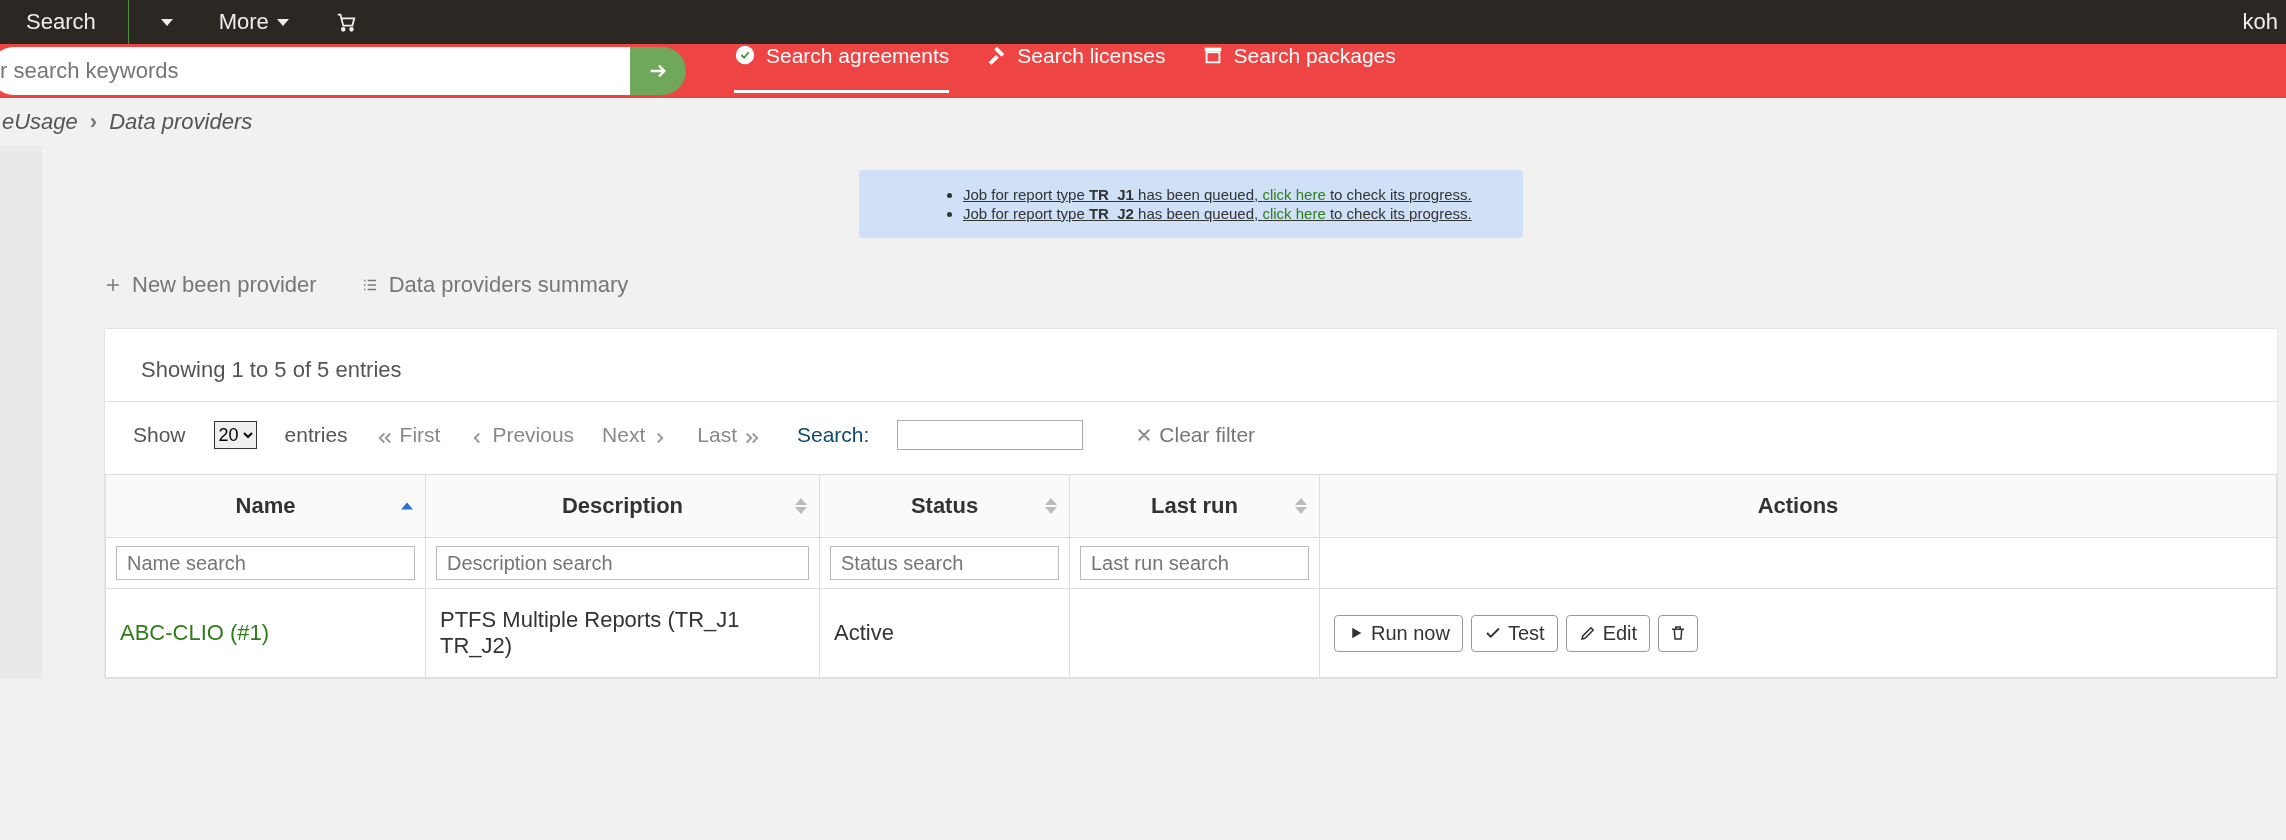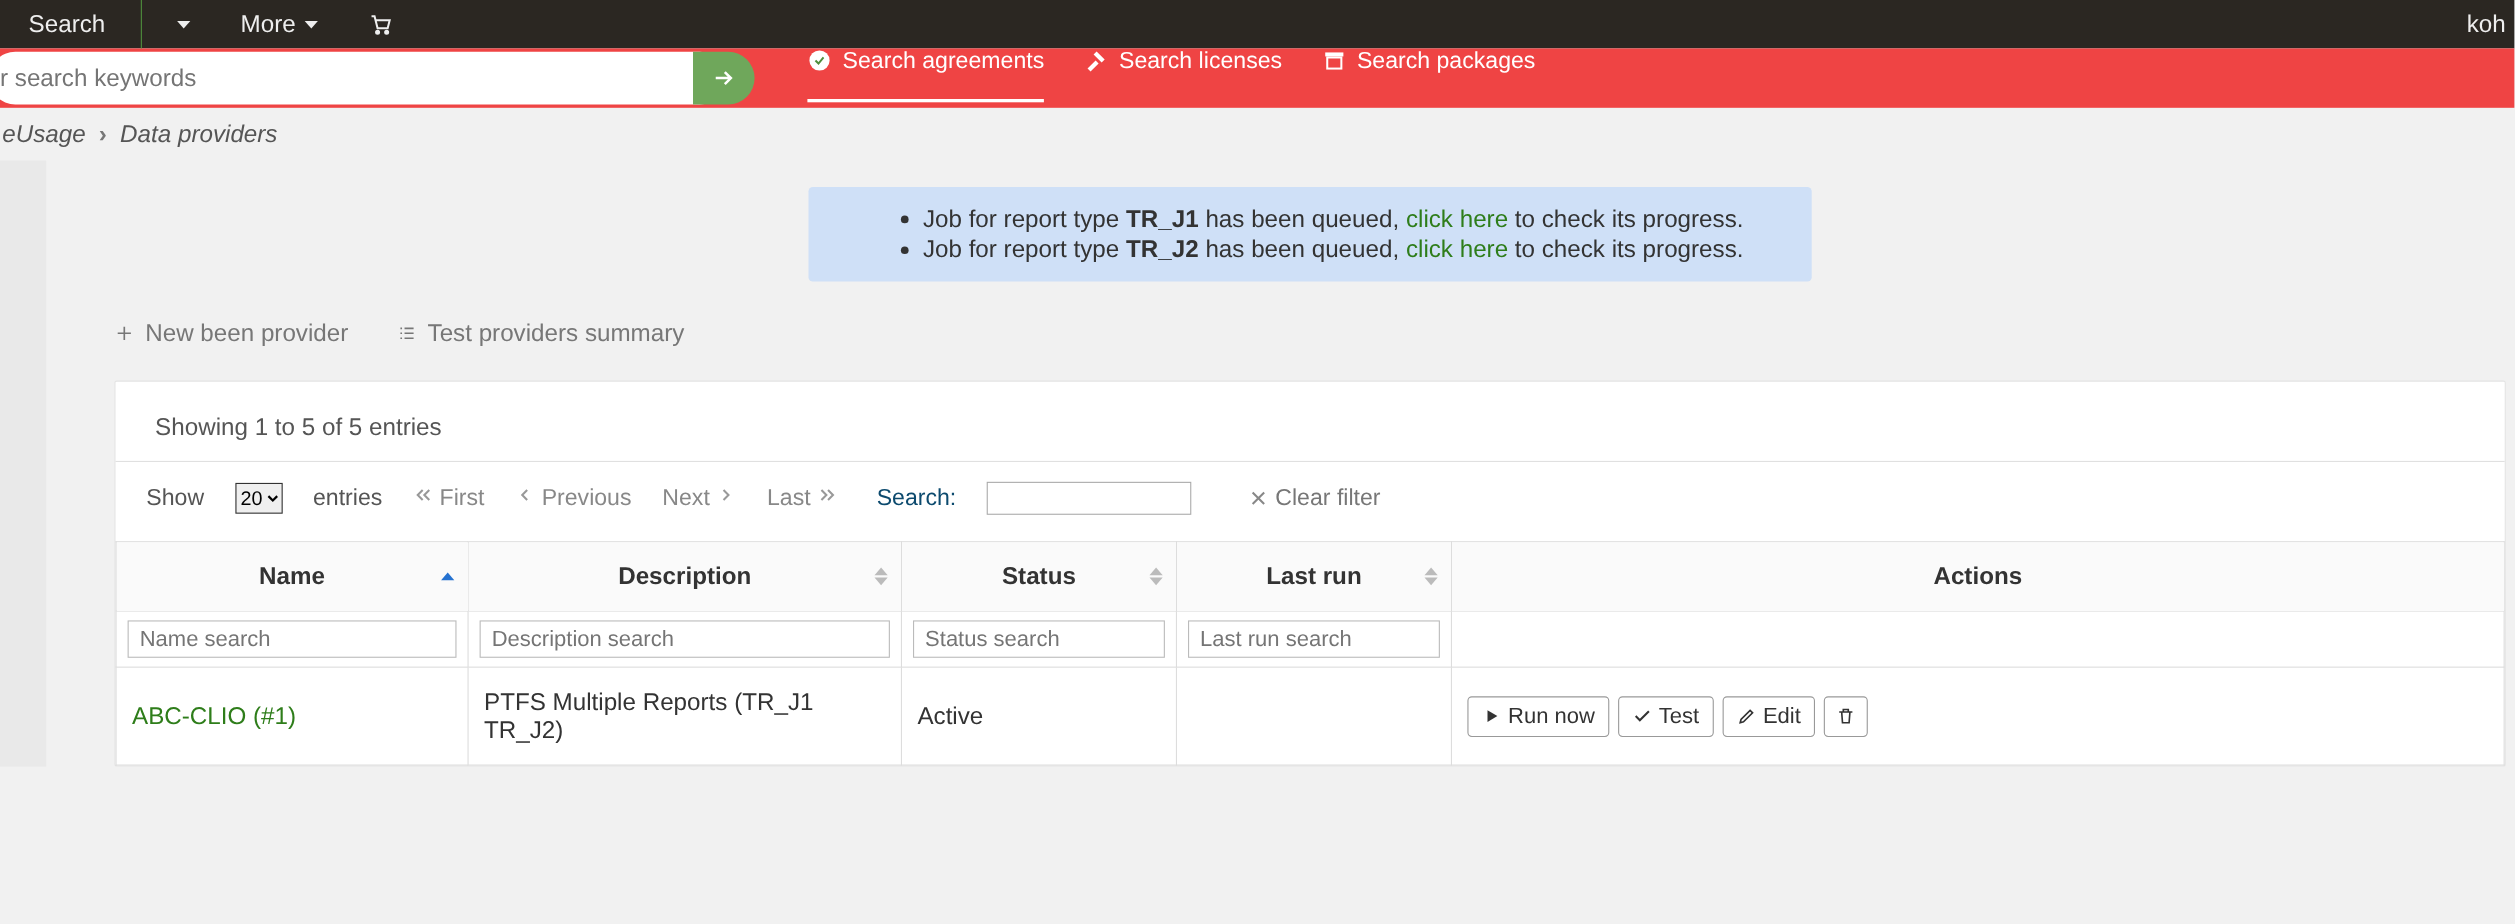--- a/index.html
+++ b/index.html
@@ -25,36 +25,36 @@
   
   .crumbs { height: 48px; display: flex; align-items: center; font-size: 22px; font-style: italic; color: #555; padding: 0 2px; gap: 12px; }
   .crumb-sep { font-style: normal; color: #777; font-weight: bold; }
 
   
   .content-wrap { display: flex; }
   .left-gutter { width: 42px; background: #e9e9e9; }
   .main { flex: 1; padding-left: 62px; padding-right: 8px; }
 
   
-  .notice { background: #cfe0f7; border-radius: 4px; margin: 24px auto 34px; width: 912px; padding: 14px 30px 14px 80px; font-size: 22px; color: #333; }
+  .notice { background: #cfe0f7; border-radius: 4px; margin: 24px auto 34px; width: 664px; padding: 14px 30px 14px 80px; font-size: 15px; color: #333; text-decoration: underline; }
   .notice ul { list-style: disc; padding-left: 24px; }
   .notice li { margin: 2px 0; }
   .notice a { color: #2e7d1a; text-decoration: none; }
 
   
   .toolbar { display: flex; gap: 44px; margin-bottom: 30px; }
   .toolbar-btn { display: flex; align-items: center; gap: 10px; color: #777; font-size: 22px; cursor: pointer; }
 
   
   .panel { background: #fff; border: 1px solid #e4e4e4; border-radius: 2px; padding: 28px 0 0 0; }
   .panel-info { font-size: 22px; color: #555; margin-bottom: 18px; padding: 0 36px; }
   .panel-divider { height: 1px; background: #e0e0e0; }
   .panel-controls { display: flex; align-items: center; gap: 28px; padding: 18px 28px 24px; font-size: 21px; color: #555; }
   .panel-controls .lenselect { height: 28px; font-size: 18px; border: 1px solid #333; }
-  .panel-controls .pg { color: #888; display: flex; align-items: flex-start; gap: 6px; cursor: pointer; }
+  .panel-controls .pg { color: #888; display: flex; align-items: flex-end; gap: 6px; cursor: pointer; }
   .panel-controls .search-label { color: #0c4a6e; margin-left: 8px; }
   .panel-controls input.searchbox { width: 186px; height: 30px; border: 1px solid #aaa; padding: 0 6px; font-size: 18px; }
   .clear-filter { color: #777; display: flex; align-items: center; gap: 6px; font-size: 21px; cursor: pointer; }
 
   
   table.grid { width: 100%; border-collapse: collapse; table-layout: fixed; }
   table.grid th { background: #fafafa; font-size: 22px; font-weight: bold; color: #333; text-align: center; padding: 18px 10px; border: 1px solid #ddd; position: relative; }
   table.grid th .sort { position: absolute; right: 12px; top: 50%; transform: translateY(-50%); display: flex; flex-direction: column; gap: 2px; }
   .tri-up, .tri-down { width: 0; height: 0; border-left: 6px solid transparent; border-right: 6px solid transparent; }
   .tri-up { border-bottom: 7px solid #bbb; }
@@ -157,21 +157,21 @@
       <div class="toolbar-btn">
         <svg class="icon18" viewBox="0 0 24 24" stroke="#777" stroke-width="2">
             <path d="M12 4v16M4 12h16"></path>
           </svg>
         <span>New been provider</span>
       </div>
       <div class="toolbar-btn">
         <svg class="icon18" viewBox="0 0 24 24" stroke="#777" stroke-width="2" fill="none">
             <path d="M4 6h2M4 12h2M4 18h2M9 6h11M9 12h11M9 18h11"></path>
           </svg>
-        <span>Test providers summary</span>
+        <span>Data providers summary</span>
       </div>
     </div>
 
     <div class="panel">
       <div class="panel-info">Showing 1 to 5 of 5 entries</div>
       <div class="panel-divider"></div>
       <div class="panel-controls">
         <span>Show</span>
         <select class="lenselect"><option>20</option></select>
         <span>entries</span>

